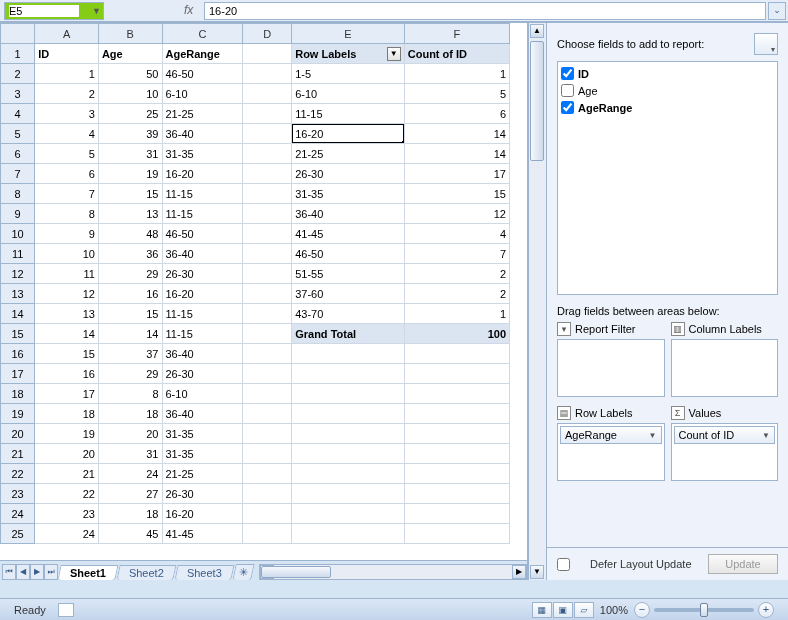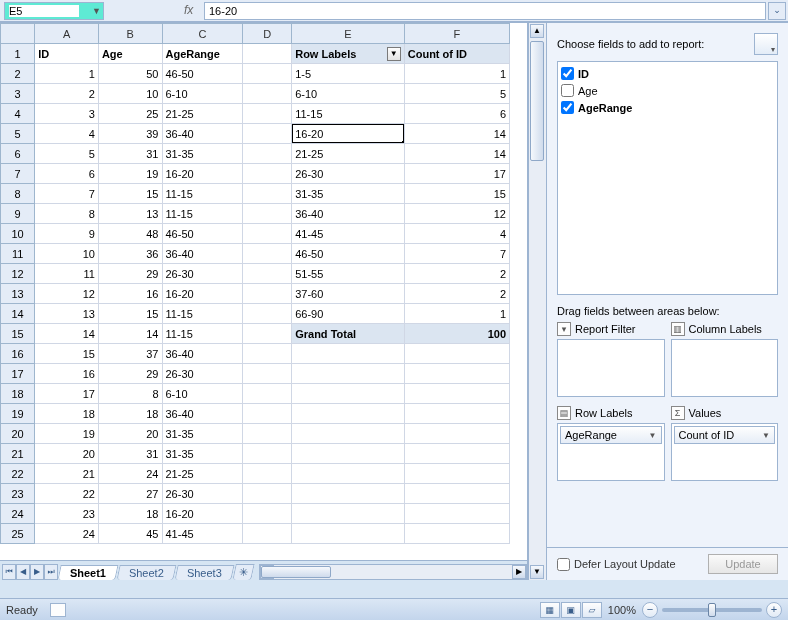--- a/index.html
+++ b/index.html
@@ -18,21 +18,21 @@
     display: flex;
     align-items: center;
     height: 22px;
     background: #e4ecf7;
     border-bottom: 1px solid #9db4d1;
     padding-left: 4px;
   }
   .name-box {
     width: 100px;
     height: 18px;
-    background: #5eead4;
+    background: #84cc16;
     border: 1px solid #9db4d1;
     display: flex;
     align-items: center;
     padding: 0 4px;
     position: relative;
   }
   .name-box input {
     border: none;
     outline: none;
     width: 70px;
@@ -311,35 +311,35 @@
     border:1px solid #9db4d1;
     display:flex;align-items:center;justify-content:space-between;
     padding:0 4px;font-size:11px;
   }
   .pill .dd{font-size:8px;color:#555;}
   .defer-row{
     display:flex;align-items:center;justify-content:space-between;
     border-top:1px solid #9db4d1;
     padding: 6px 10px;
   }
-  .defer-row label{display:flex;align-items:center;gap:4px;font-size:11px;color:#333;}
+  .defer-row label{display:flex;align-items:center;gap:20px;font-size:11px;color:#333;}
   .update-btn{
     width:70px;height:20px;
     border:1px solid #b0b0b0;
     background:linear-gradient(#fafafa,#e6e6e6);
     color:#999;font-size:11px;
   }
 
   
   .status-bar{
     position:absolute;bottom:0;left:0;right:0;height:22px;
     background:linear-gradient(#dbe7f5,#c3d5ec);
     border-top:1px solid #9db4d1;
     display:flex;align-items:center;
-    padding:0 6px;
+    padding:0 14px;
     font-size:11px;color:#333;
   }
   .status-bar .ready{margin-right:8px;}
   .status-bar .spacer{flex:1;}
   .vb {
     width:20px;height:16px;border:1px solid #9db4d1;
     background:linear-gradient(#fdfdfd,#e2ebf6);
     text-align:center;font-size:9px;line-height:14px;color:#385d8a;
     margin-left:1px;
   }
@@ -509,21 +509,21 @@
               <td class="colD"></td>
               <td class="colE txt">37-60</td>
               <td class="colF num">2</td>
             </tr>
             <tr>
               <td class="rowhdr">14</td>
               <td class="colA num">13</td>
               <td class="colB num">15</td>
               <td class="colC txt">11-15</td>
               <td class="colD"></td>
-              <td class="colE txt">66-90</td>
+              <td class="colE txt">43-70</td>
               <td class="colF num">1</td>
             </tr>
             <tr>
               <td class="rowhdr">15</td>
               <td class="colA num">14</td>
               <td class="colB num">14</td>
               <td class="colC txt">11-15</td>
               <td class="colD"></td>
               <td class="colE pivot-total txt">Grand Total</td>
               <td class="colF pivot-total num">100</td>

